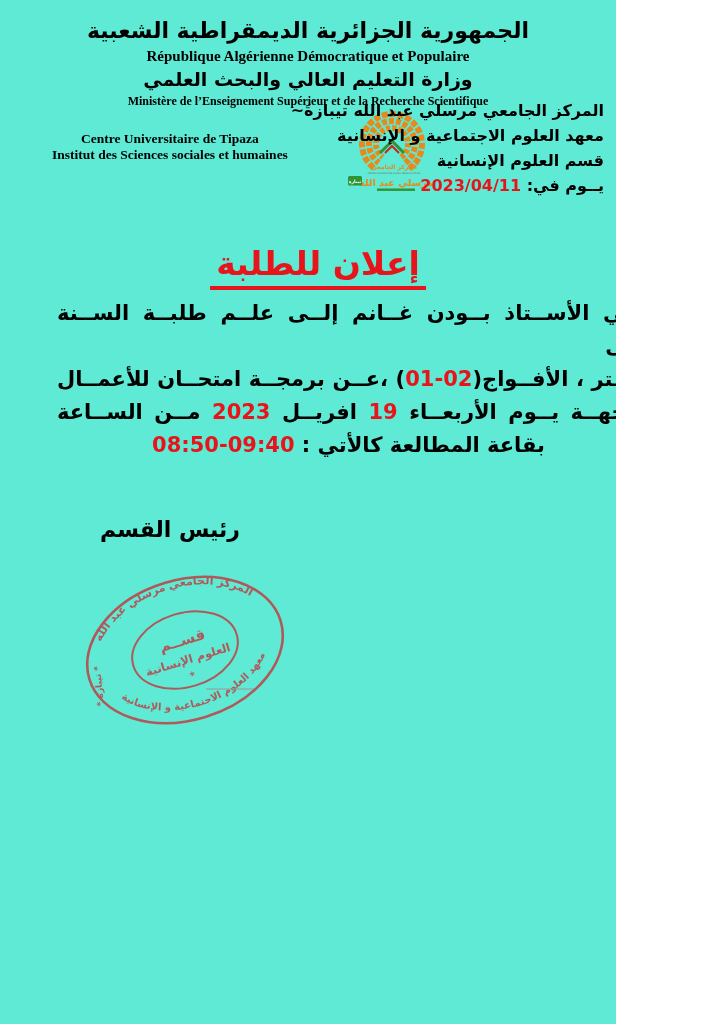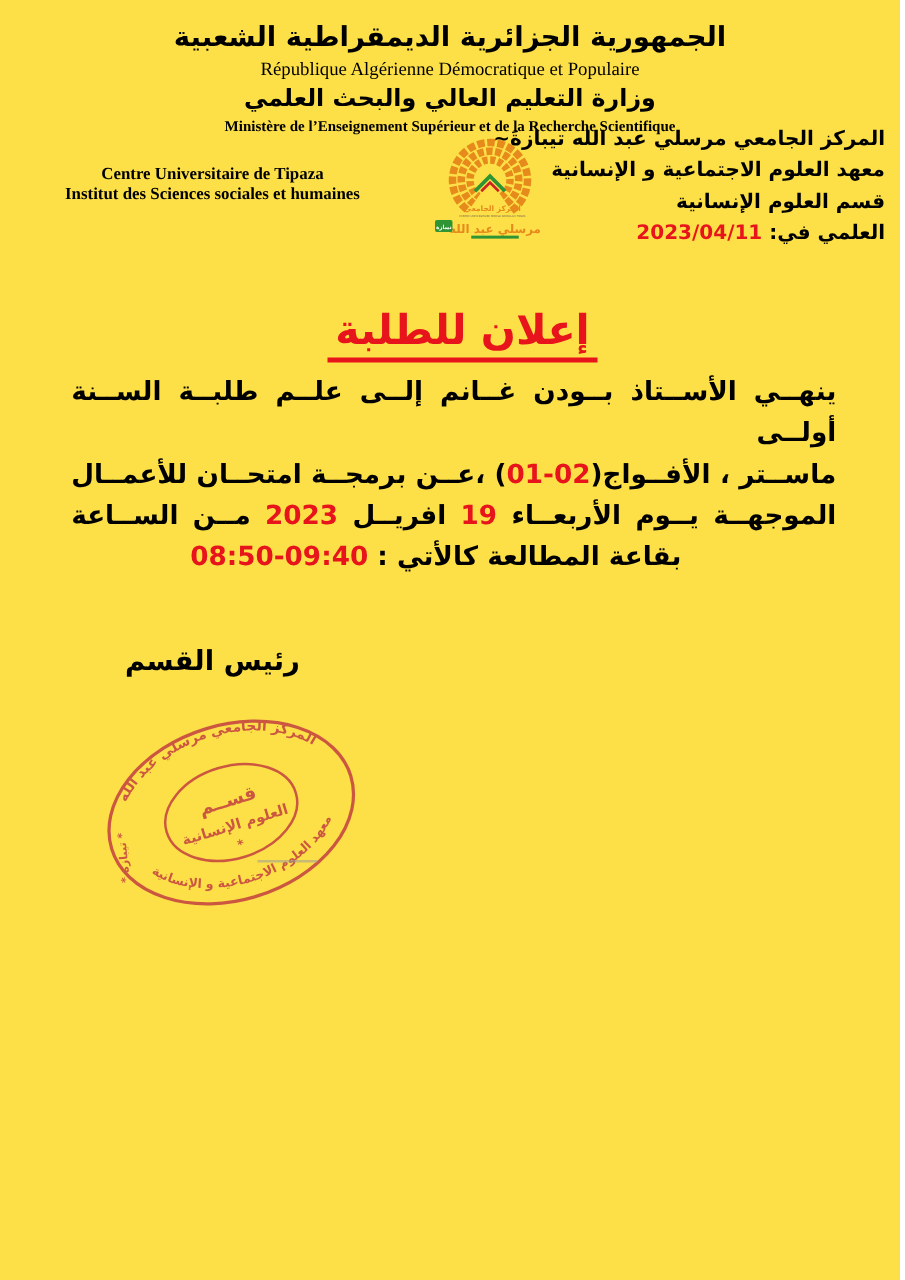--- a/index.html
+++ b/index.html
@@ -6,30 +6,30 @@
     --red:#e8141b;
     --stamp-red:#c23a40;
     --logo-orange:#e78a1c;
     --logo-green:#2f9434;
     --text:#000000;
   }
   *{margin:0;padding:0;box-sizing:border-box;}
   html,body{background:#ffffff;}
   .page{
     position:relative;
-    width:720px;height:1024px;
-    background:#fde047;
+    width:616px;height:1024px;
+    background:#5eead4;
     color:var(--text);
     font-family:"DejaVu Sans",sans-serif;
     overflow:hidden;
   }
   
   .hdr-center{position:absolute;top:16px;left:0;right:0;text-align:center;}
   .hdr-ar1{font-size:22px;font-weight:bold;line-height:30px;}
-  .hdr-fr1{font-family:"Liberation Serif",serif;font-size:15px;font-weight:normal;line-height:20px;}
+  .hdr-fr1{font-family:"Liberation Serif",serif;font-size:15px;font-weight:bold;line-height:20px;}
   .hdr-ar2{font-size:19px;font-weight:bold;line-height:26px;}
   .hdr-fr2{font-family:"Liberation Serif",serif;font-size:12px;font-weight:bold;line-height:19px;}
   .hdr-left{
     position:absolute;left:52px;top:106px;
     font-family:"Liberation Serif",serif;font-size:13.5px;font-weight:bold;line-height:16px;
     text-align:center;
     margin-top:25px;
   }
   .hdr-right{
     position:absolute;right:12px;top:98px;
@@ -103,21 +103,21 @@
       <rect x="-43" y="20" width="14" height="9.5" rx="1.5" fill="#2f9434"></rect>
       <text x="-36" y="27" text-anchor="middle" font-size="4.6" font-weight="bold" fill="#ffffff">تيبازة</text>
     </g>
   </svg>
 
   <div class="hdr-right">
     <div>المركز الجامعي مرسلي عبد الله تيبازةَ~</div>
     <div>معهد العلوم الاجتماعية و الإنسانية</div>
     <div>قسم العلوم الإنسانية</div>
     <div>
-      <span>العلمي في:</span>
+      <span>يــوم في:</span>
       <span class="date-value">2023/04/11</span>
     </div>
   </div>
 
   <div class="title-wrap">
     <span class="title">إعلان للطلبة</span>
   </div>
 
   <div class="body-text" dir="rtl">
     <div class="jline"><span>ينهــي الأســتاذ بــودن غــانم  إلــى علــم طلبــة الســنة أولــى</span></div>

